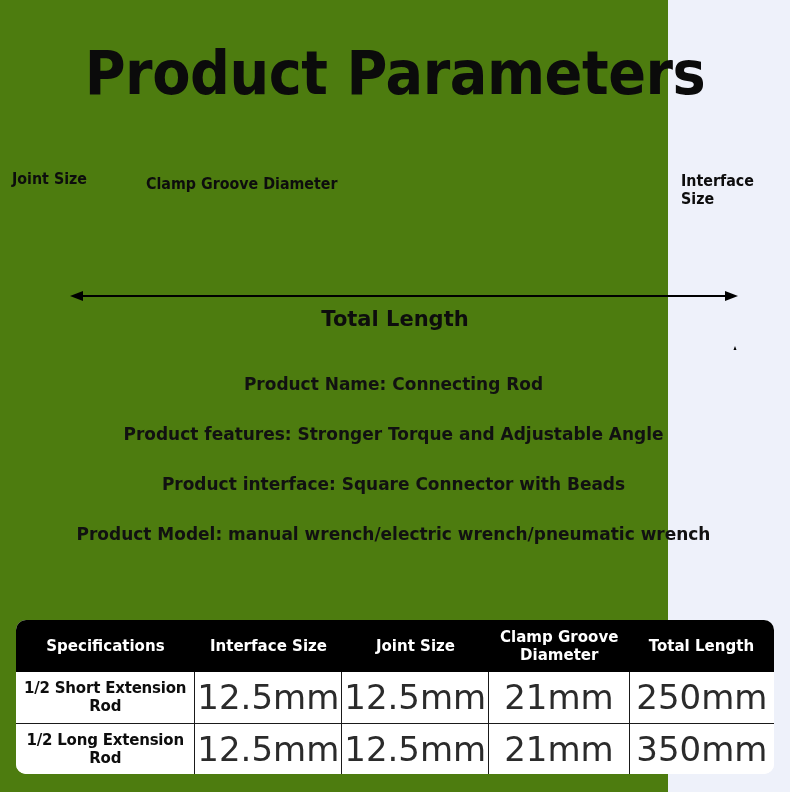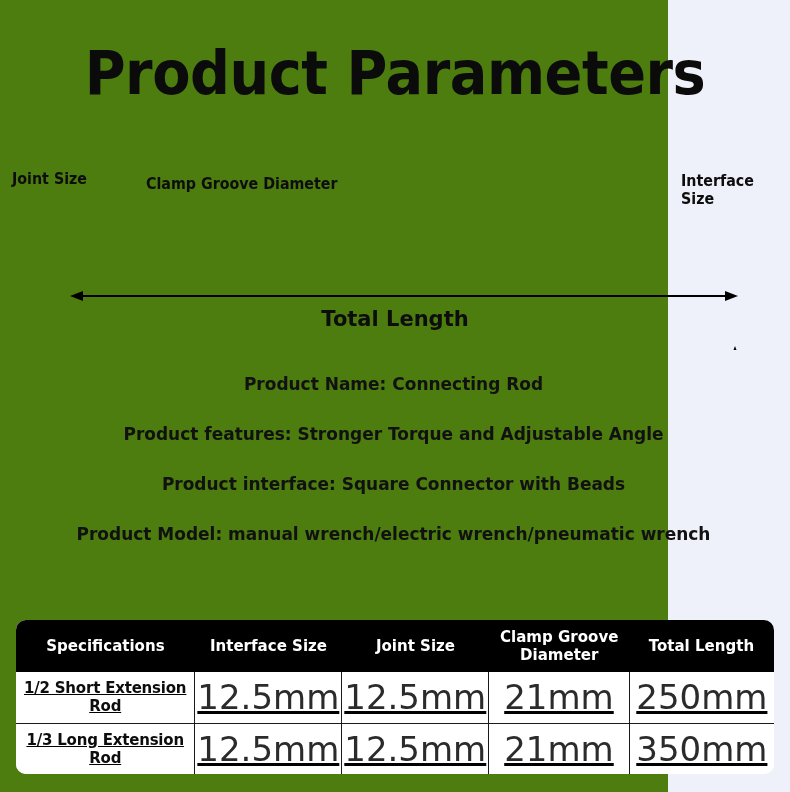--- a/index.html
+++ b/index.html
@@ -90,21 +90,21 @@
     font-weight: bold;
     font-size: 15.5px;
     line-height: 18px;
     height: 52px;
     vertical-align: middle;
     text-align: center;
     padding: 4px 2px;
     transform: scaleX(0.97);
   }
 
-  .spec-table tbody tr { background: #ffffff; text-decoration: underline; }
+  .spec-table tbody tr { background: #ffffff; }
 
   .spec-table tbody td {
     height: 51px;
     text-align: center;
     vertical-align: middle;
     border-right: 1.6px solid #1a1a1a;
     color: #2b2b2b;
     font-family: "DejaVu Sans", sans-serif;
     font-size: 34px;
     font-weight: 400;
@@ -324,21 +324,21 @@
     </thead>
     <tbody>
       <tr>
         <td class="rowname">1/2 Short Extension Rod</td>
         <td>12.5mm</td>
         <td>12.5mm</td>
         <td>21mm</td>
         <td>250mm</td>
       </tr>
       <tr>
-        <td class="rowname">1/3 Long Extension Rod</td>
+        <td class="rowname">1/2 Long Extension Rod</td>
         <td>12.5mm</td>
         <td>12.5mm</td>
         <td>21mm</td>
         <td>350mm</td>
       </tr>
     </tbody>
   </table>
 
 </div>
 

